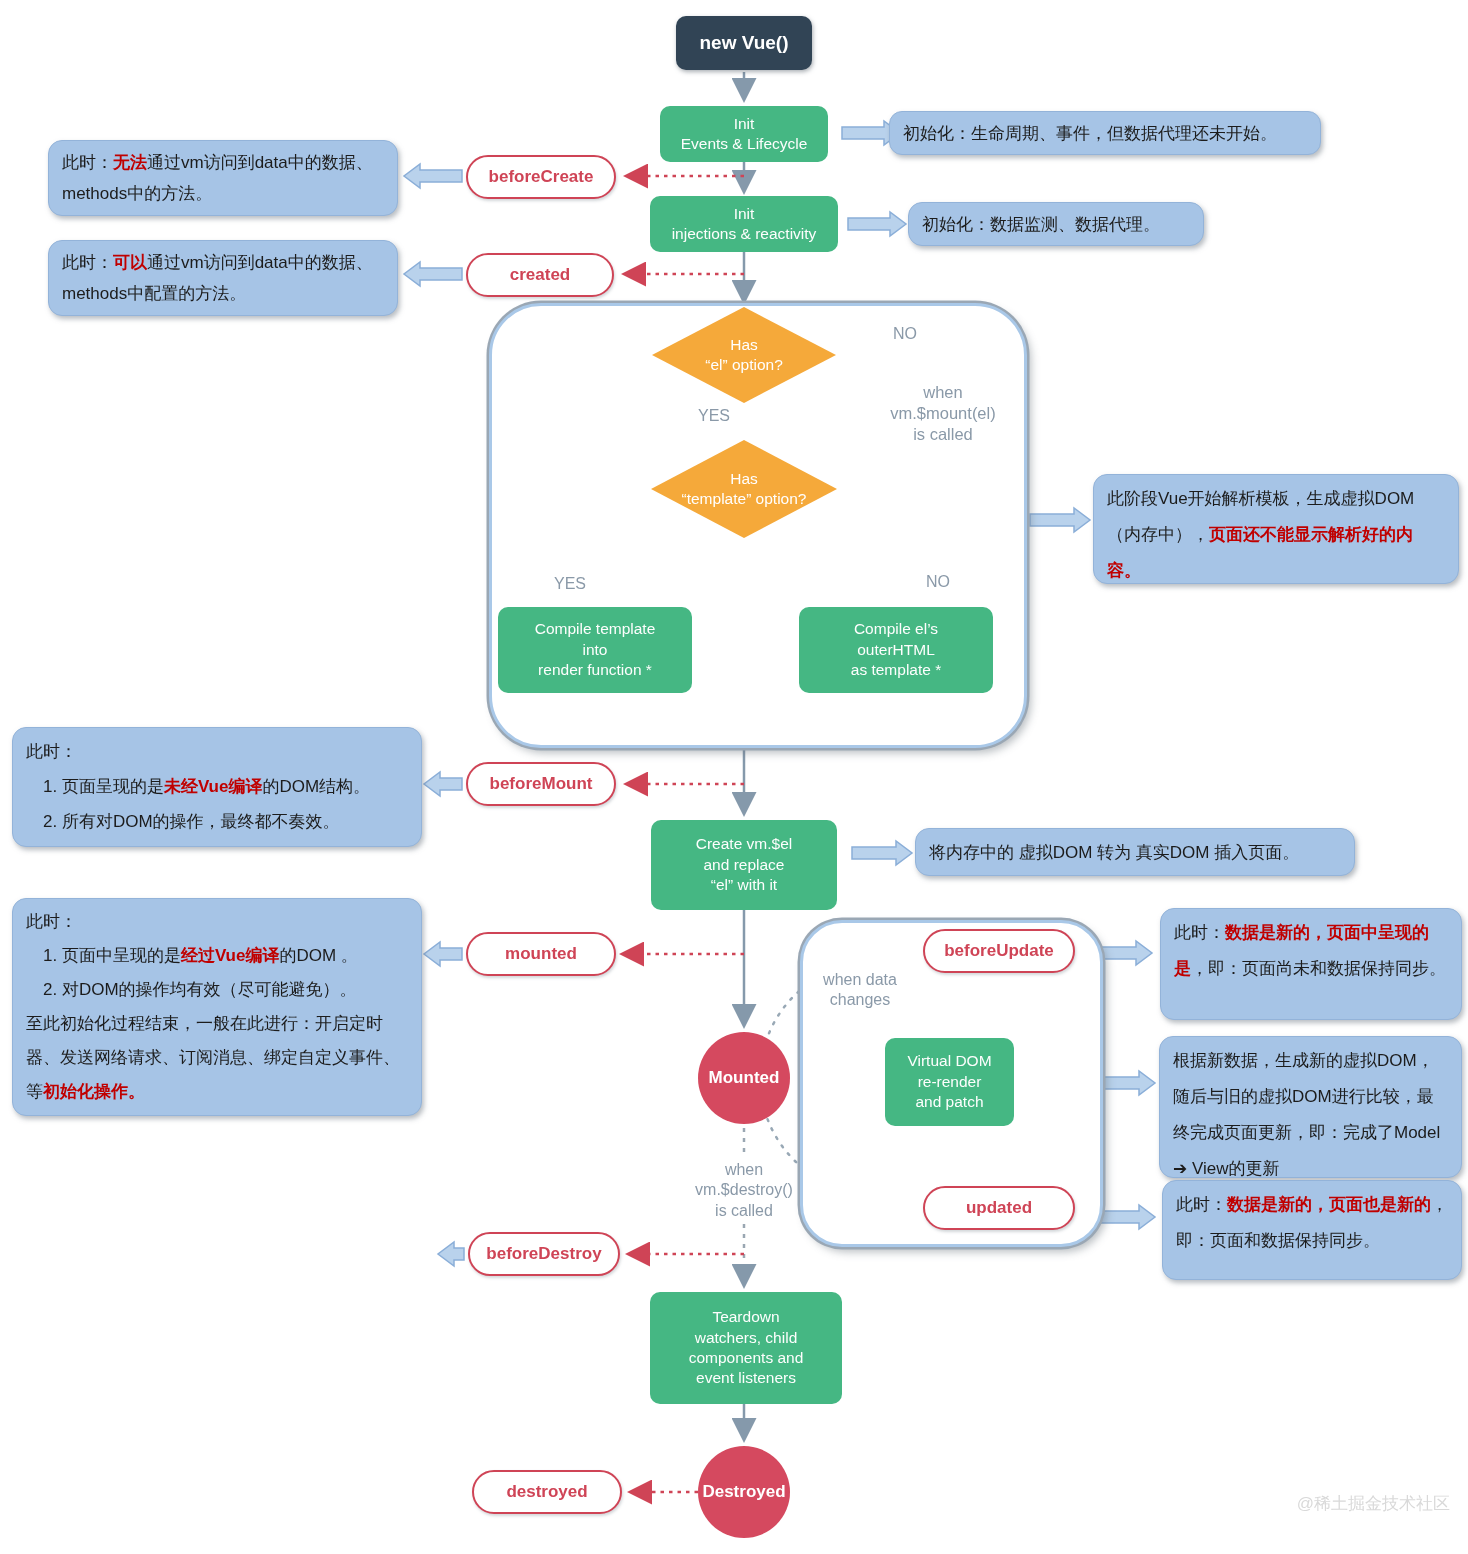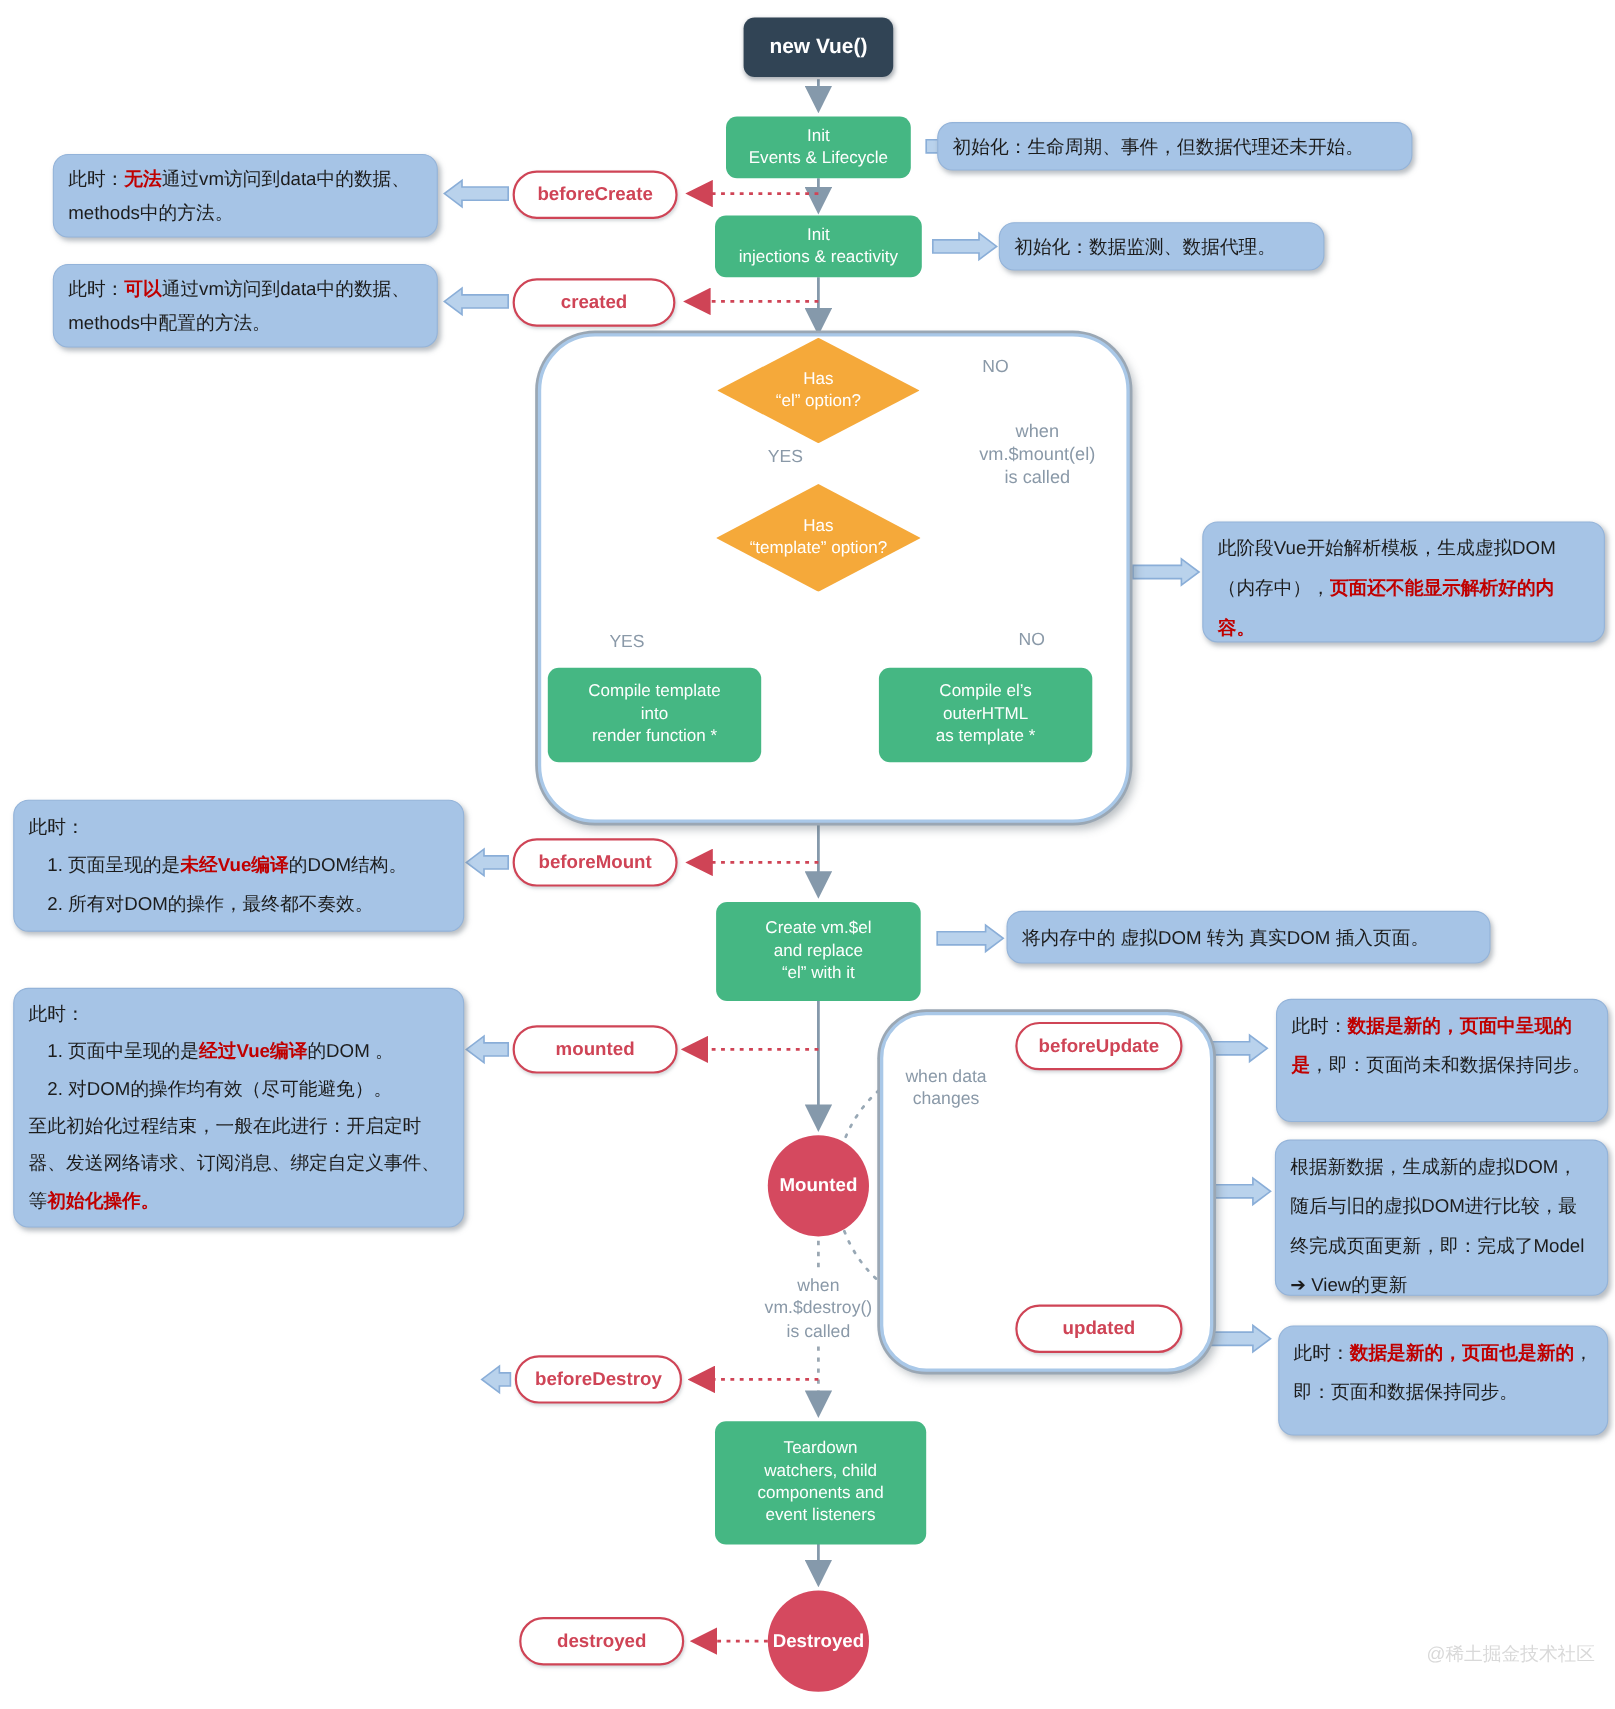--- a/index.html
+++ b/index.html
@@ -128,20 +128,23 @@
 injections &amp; reactivity</div>
   <div class="abs gbox pre" style="left:498px;top:607px;width:194px;height:86px;">Compile template
 into
 render function *</div>
   <div class="abs gbox pre" style="left:799px;top:607px;width:194px;height:86px;">Compile el’s
 outerHTML
 as template *</div>
   <div class="abs gbox pre" style="left:651px;top:820px;width:186px;height:90px;">Create vm.$el
 and replace
 “el” with it</div>
+  <div class="abs gbox pre" style="left:885px;top:1038px;width:129px;height:88px;z-index:5;">Virtual DOM
+re-render
+and patch</div>
   <div class="abs gbox pre" style="left:650px;top:1292px;width:192px;height:112px;">Teardown
 watchers, child
 components and
 event listeners</div>
 
   <div class="abs diamond pre" style="left:652px;top:307px;width:184px;height:96px;">Has
 “el” option?</div>
   <div class="abs diamond pre" style="left:651px;top:440px;width:186px;height:98px;">Has
 “template” option?</div>
 
@@ -169,21 +172,21 @@
   <div class="abs lbl pre" style="left:682px;top:1160px;width:124px;">when
 vm.$destroy()
 is called</div>
 
   <div class="abs note" style="left:48px;top:140px;width:350px;height:76px;line-height:31px;">
       <div><span>此时：</span><span class="rd">无法</span><span>通过vm访问到data中的数据、methods中的方法。</span></div>
     </div>
   <div class="abs note" style="left:48px;top:240px;width:350px;height:76px;line-height:31px;">
       <div><span>此时：</span><span class="rd">可以</span><span>通过vm访问到data中的数据、methods中配置的方法。</span></div>
     </div>
-  <div class="abs note nl1" style="left:852px;top:111px;width:432px;height:44px;">
+  <div class="abs note nl1" style="left:889px;top:111px;width:432px;height:44px;border-radius:13px;">
       <div><span>初始化：生命周期、事件，但数据代理还未开始。</span></div>
     </div>
   <div class="abs note nl1" style="left:908px;top:202px;width:296px;height:44px;">
       <div><span>初始化：数据监测、数据代理。</span></div>
     </div>
   <div class="abs note" style="left:1093px;top:474px;width:366px;height:110px;line-height:36px;">
       <div><span>此阶段Vue开始解析模板，生成虚拟DOM（内存中），</span><span class="rd">页面还不能显示解析好的内容。</span></div>
     </div>
   <div class="abs note" style="left:12px;top:727px;width:410px;height:120px;line-height:35px;">
       <div><span>此时：</span><br><span>　1. 页面呈现的是</span><span class="rd">未经Vue编译</span><span>的DOM结构。</span><br><span>　2. 所有对DOM的操作，最终都不奏效。</span></div>
@@ -193,18 +196,18 @@
     </div>
   <div class="abs note" style="left:12px;top:898px;width:410px;height:218px;line-height:34px;">
       <div><span>此时：</span><br><span>　1. 页面中呈现的是</span><span class="rd">经过Vue编译</span><span>的DOM 。</span><br><span>　2. 对DOM的操作均有效（尽可能避免）。</span><br><span>至此初始化过程结束，一般在此进行：开启定时器、发送网络请求、订阅消息、绑定自定义事件、等</span><span class="rd">初始化操作。</span></div>
     </div>
   <div class="abs note" style="left:1160px;top:908px;width:302px;height:112px;line-height:36px;">
       <div><span>此时：</span><span class="rd">数据是新的，页面中呈现的是</span><span>，即：页面尚未和数据保持同步。</span></div>
     </div>
   <div class="abs note" style="left:1159px;top:1036px;width:303px;height:142px;line-height:36px;">
       <div><span>根据新数据，生成新的虚拟DOM，随后与旧的虚拟DOM进行比较，最终完成页面更新，即：完成了Model ➔ View的更新</span></div>
     </div>
-  <div class="abs note" style="left:1162px;top:1205px;width:300px;height:100px;line-height:36px;">
+  <div class="abs note" style="left:1162px;top:1180px;width:300px;height:100px;line-height:36px;">
       <div><span>此时：</span><span class="rd">数据是新的，页面也是新的</span><span>，即：页面和数据保持同步。</span></div>
     </div>
 
   <div class="abs watermark" style="left:1240px;top:1492px;width:210px;">@稀土掘金技术社区</div>
 </div>
 
 </body></html>

